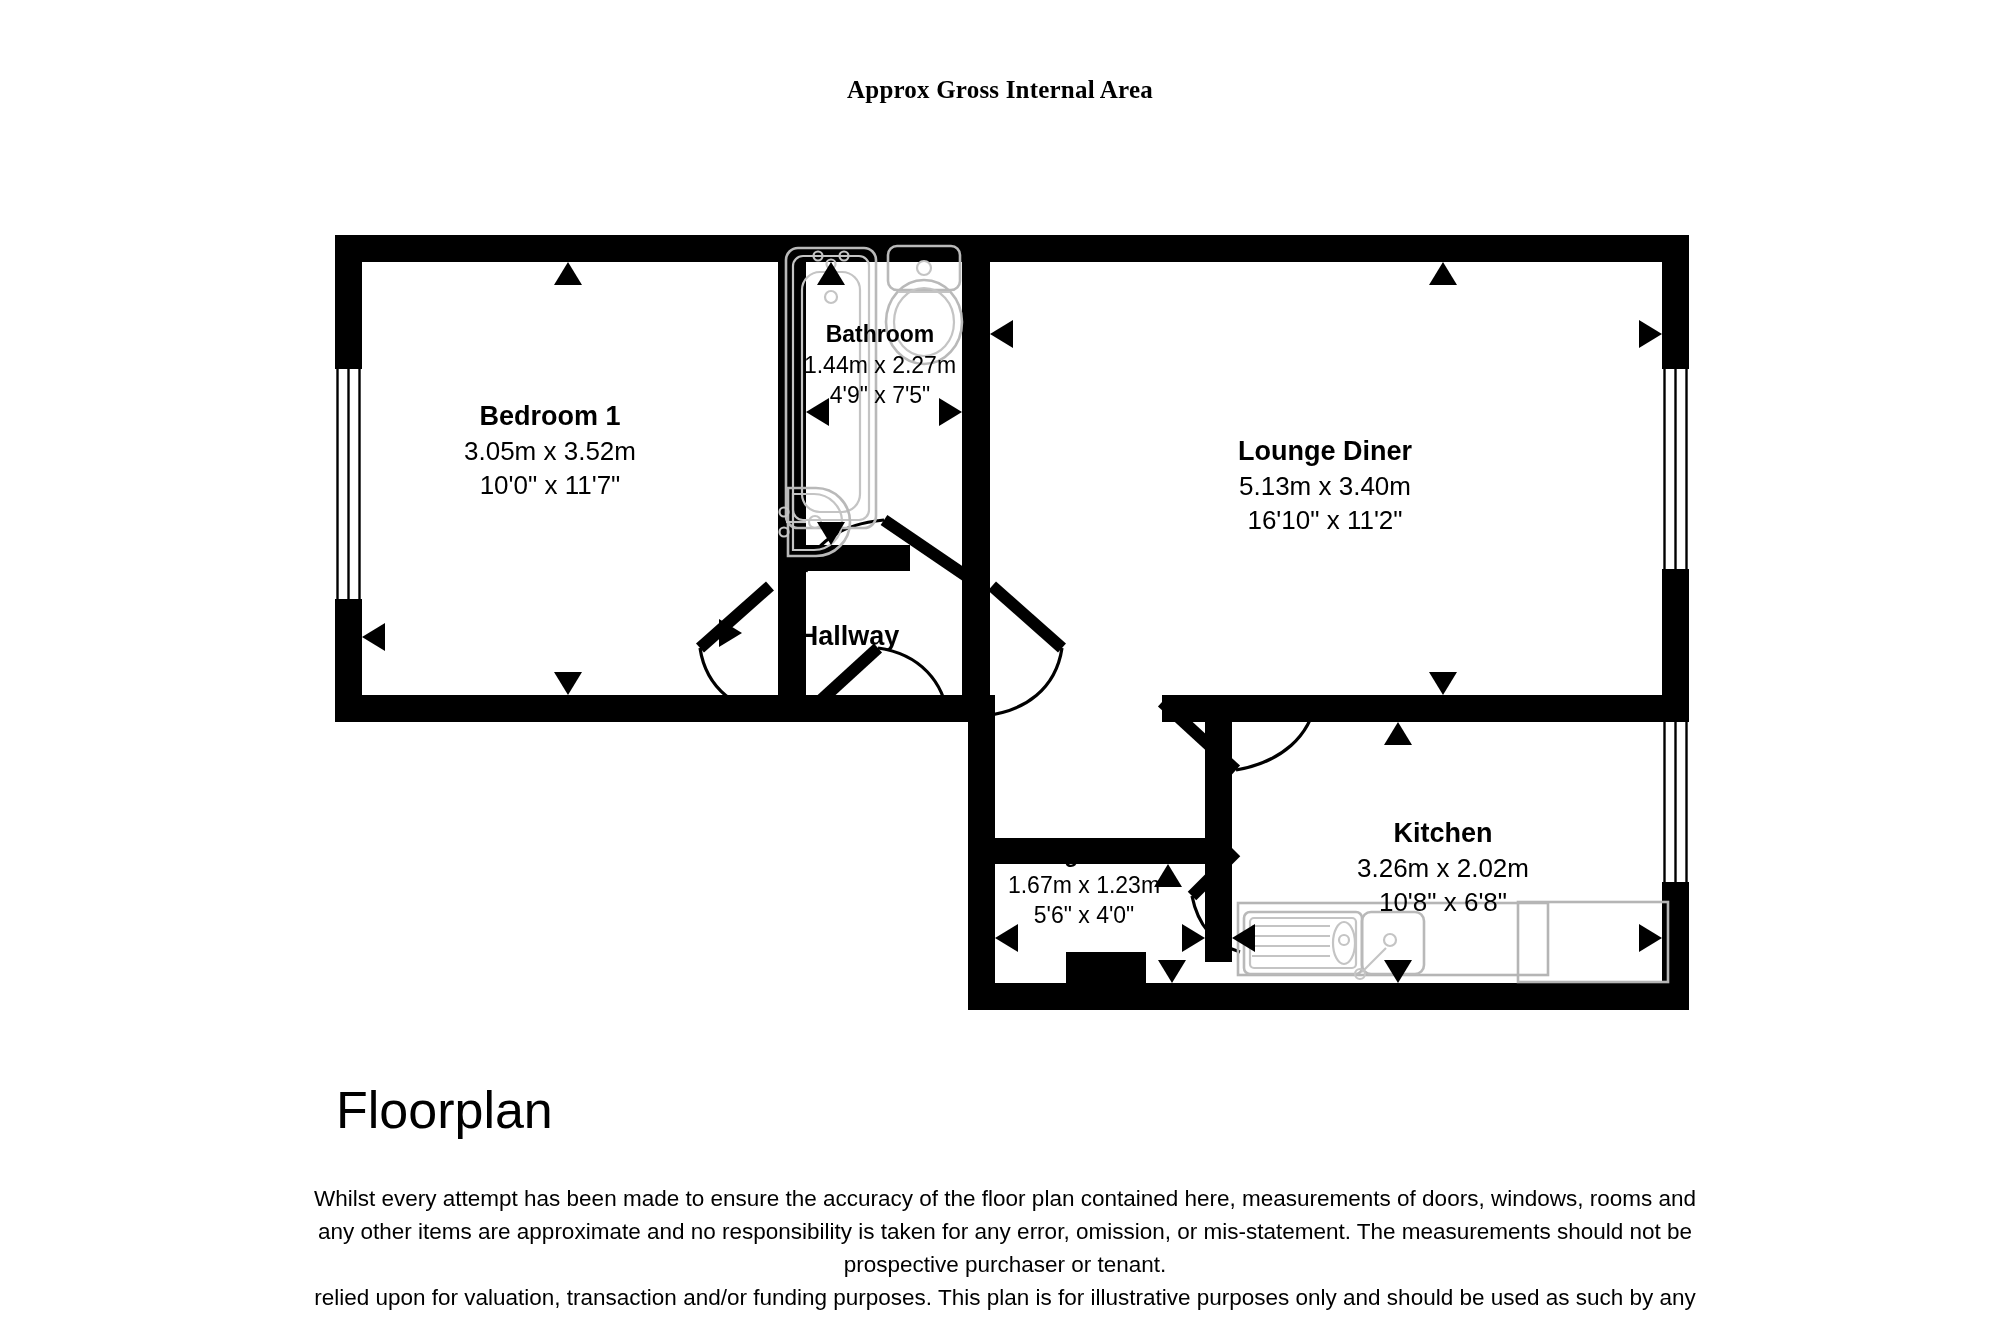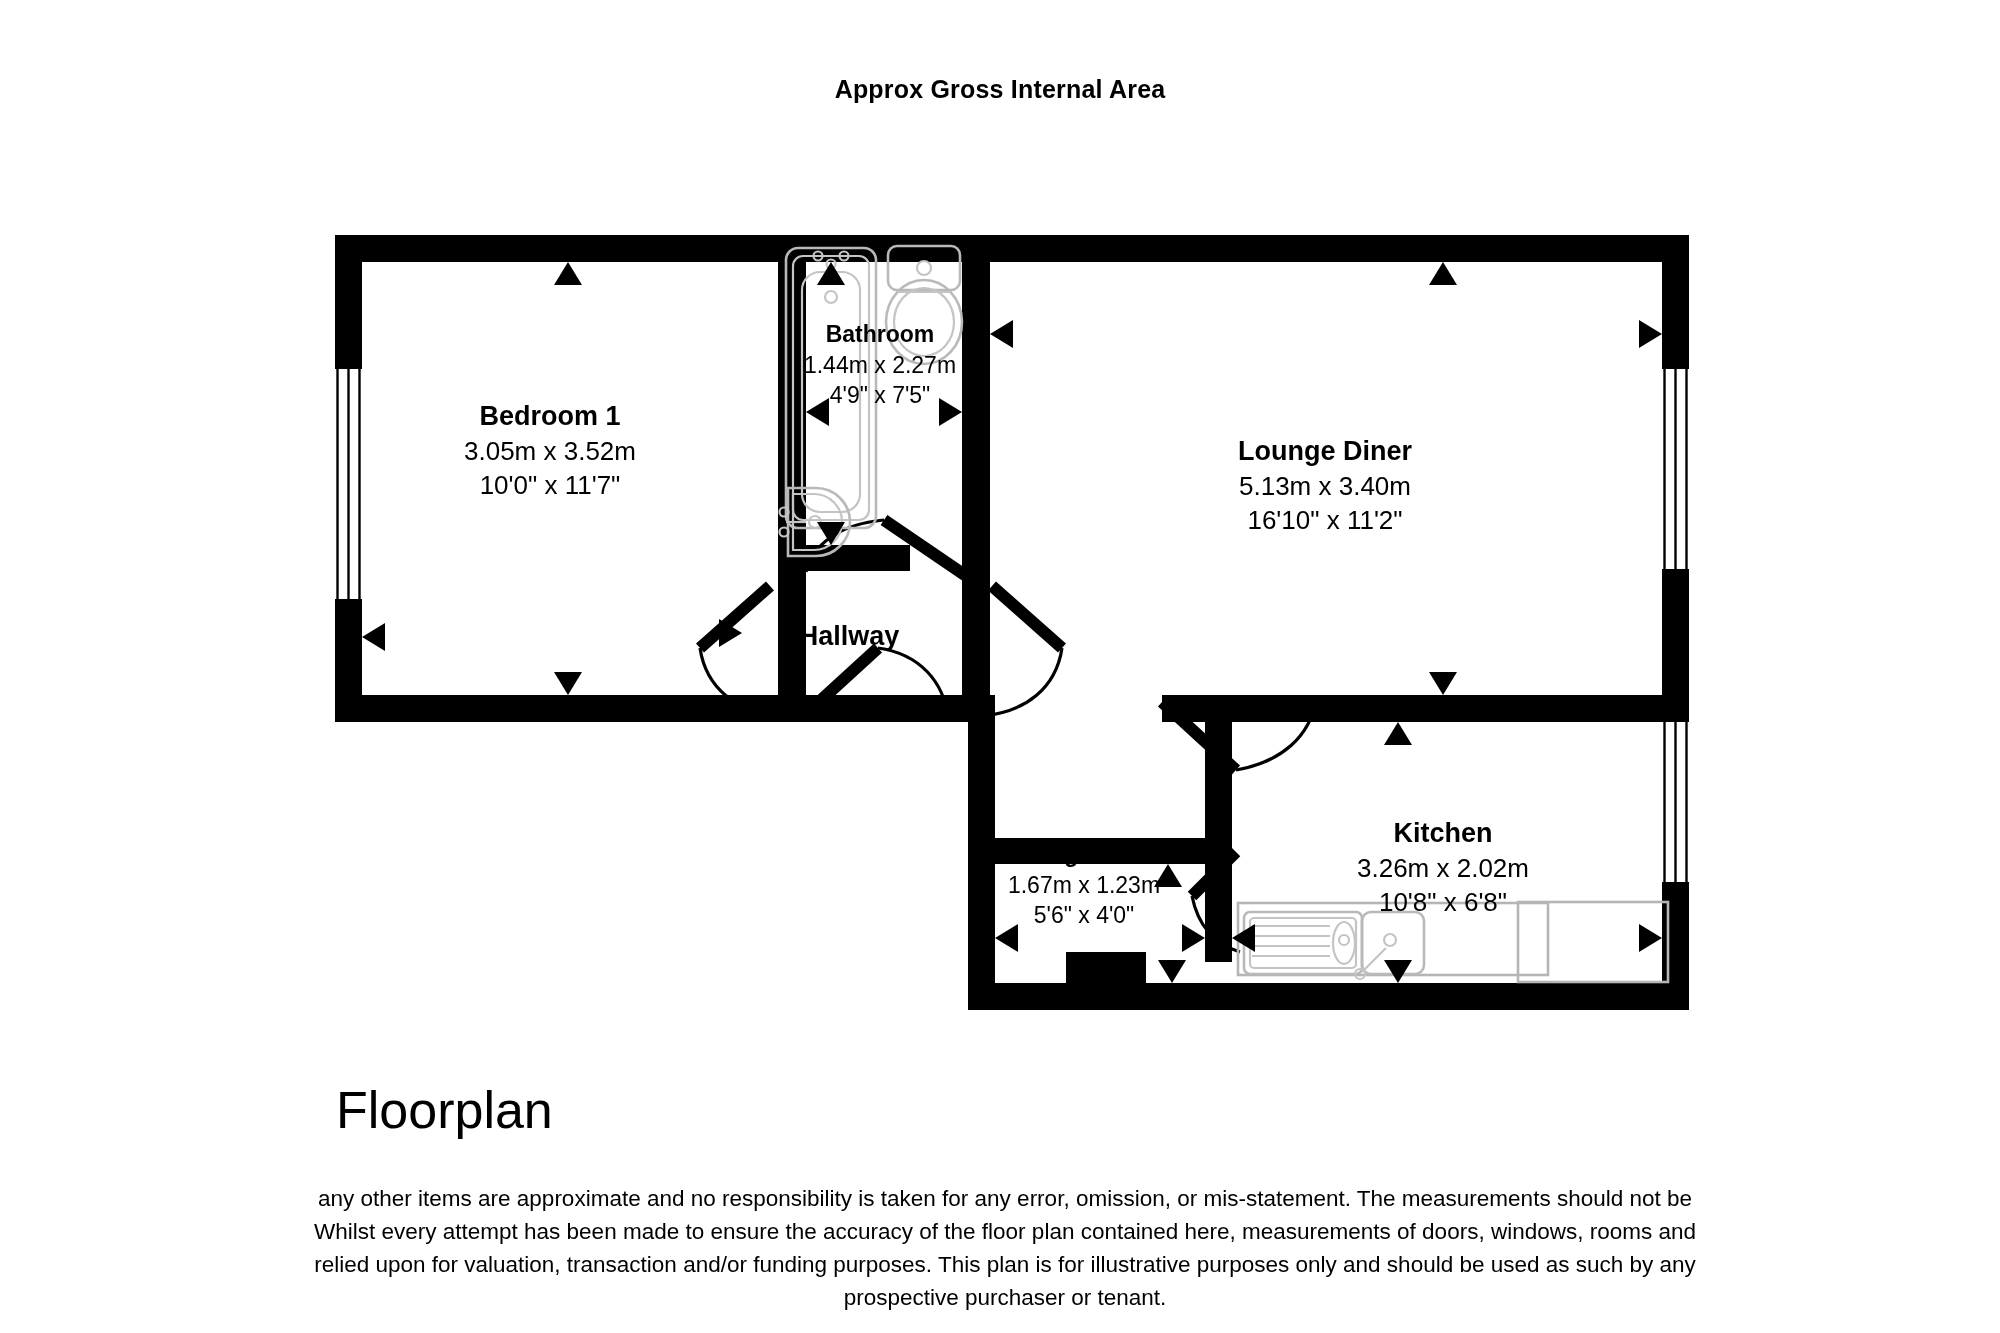--- a/index.html
+++ b/index.html
@@ -24,21 +24,21 @@
     position: absolute;
     left: 0;
     right: 0;
     top: 72px;
     text-align: center;
     font-weight: bold;
     font-size: 25px;
     line-height: 35px;
     letter-spacing: 0.2px;
   }
-  .hdr div { white-space: pre; }
+  .hdr div { white-space: pre; font-family: Liberation Serif, serif; }
   #plan-svg {
     position: absolute;
     left: 0;
     top: 0;
   }
   .rm-name {
     font-weight: bold;
     font-size: 27px;
     font-family: "Liberation Sans", sans-serif;
   }
@@ -326,19 +326,19 @@
       <text class="rm-dim-sm" x="1084" y="893" text-anchor="middle">1.67m x 1.23m</text>
       <text class="rm-dim-sm" x="1084" y="923" text-anchor="middle">5'6" x 4'0"</text>
 
       <text class="hall-name" x="849" y="645" text-anchor="middle">Hallway</text>
     </g>
   </svg>
 
   <div id="floorplan-title">Floorplan</div>
 
   <div id="disclaimer">
+    <div>Whilst every attempt has been made to ensure the accuracy of the floor plan contained here, measurements of doors, windows, rooms and</div>
     <div>any other items are approximate and no responsibility is taken for any error, omission, or mis-statement. The measurements should not be</div>
-    <div>Whilst every attempt has been made to ensure the accuracy of the floor plan contained here, measurements of doors, windows, rooms and</div>
+    <div>prospective purchaser or tenant.</div>
     <div>relied upon for valuation, transaction and/or funding purposes. This plan is for illustrative purposes only and should be used as such by any</div>
-    <div>prospective purchaser or tenant.</div>
   </div>
 
 </div>
 
 </body></html>

